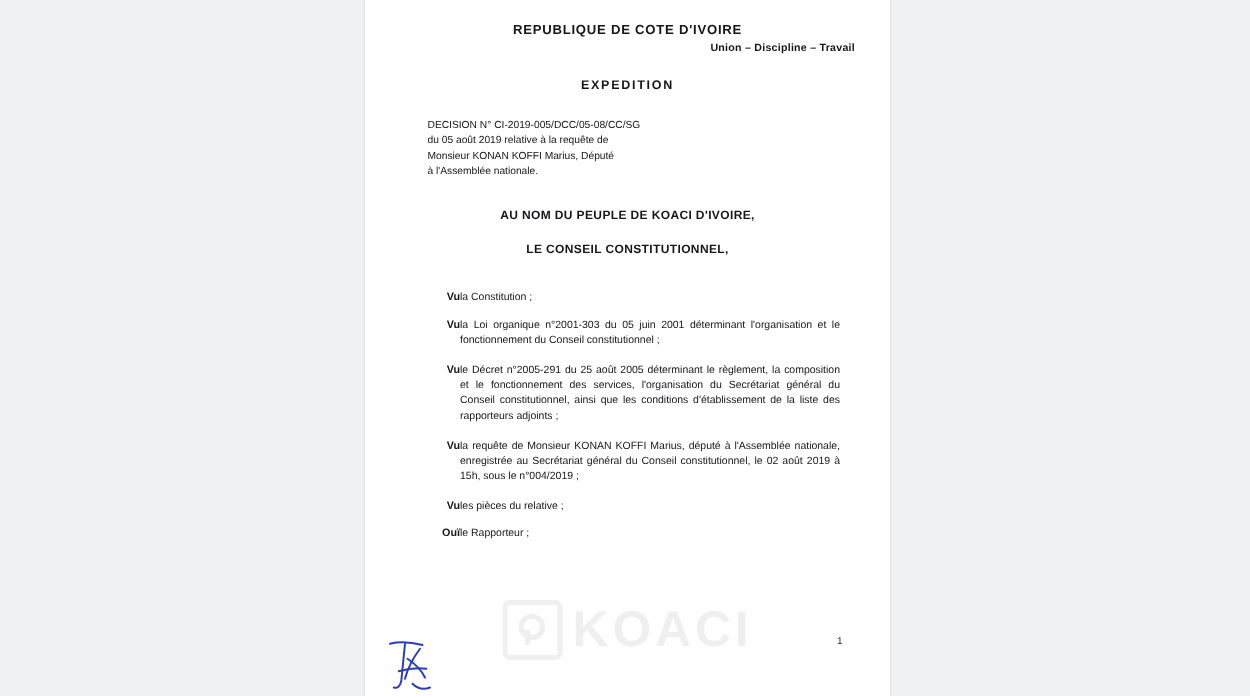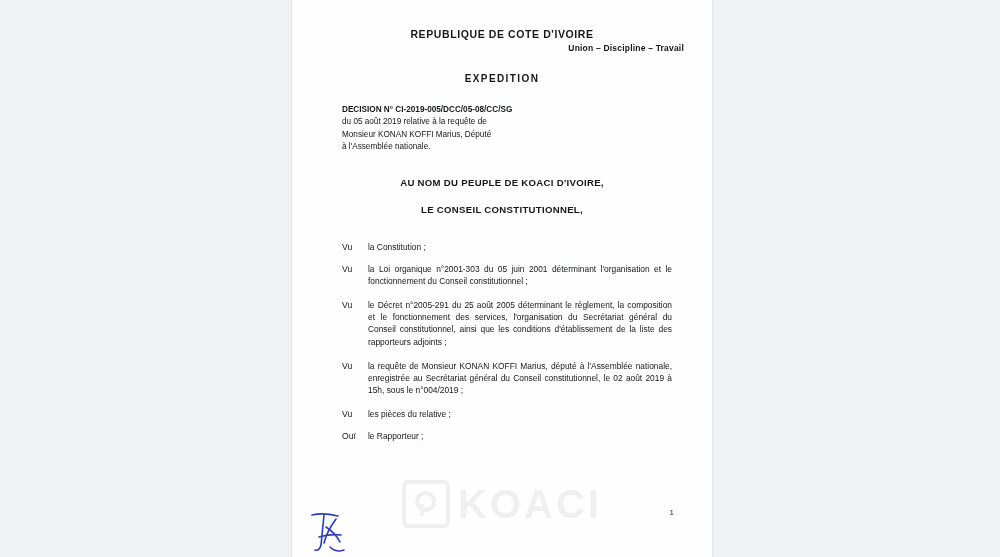--- a/index.html
+++ b/index.html
@@ -36,21 +36,21 @@
     top: 0;
     width: 420px;
     height: 557px;
     background: #fefefe;
     box-shadow: 0 0 0 1px #e4e4e4;
     overflow: hidden;
   }
   .page-inner {
     position: absolute;
     left: 0; top: 0; right: 0; bottom: 0;
-    padding: 24px 28px 0 28px;
+    padding: 14px 28px 0 28px;
     box-sizing: border-box;
     color: #15171a;
   }
 
   .hdr {
     text-align: center;
     font-weight: bold;
     letter-spacing: 0.6px;
     font-size: 10.5px;
     margin-top: 4px;
@@ -68,21 +68,21 @@
     font-size: 10px;
     letter-spacing: 1.4px;
     margin-top: 20px;
   }
   .decision-block {
     margin-top: 20px;
     margin-left: 22px;
     font-size: 8.2px;
     line-height: 1.5;
   }
-  .decision-block .b { font-weight: bold; }
+  .decision-block .b { font-weight: normal; }
 
   .center-caps {
     text-align: center;
     font-weight: bold;
     font-size: 9.6px;
     letter-spacing: 0.3px;
   }
   .au-nom { margin-top: 24px; }
   .le-conseil { margin-top: 16px; }
 
@@ -90,25 +90,26 @@
     margin-top: 26px;
     margin-left: 22px;
     margin-right: 12px;
   }
   .vu-row {
     display: flex;
     align-items: flex-start;
     margin-bottom: 12px;
   }
   .vu-label {
-    font-weight: normal;
+    font-weight: bold;
     font-size: 8.6px;
     width: 26px;
     flex: 0 0 26px;
     line-height: 1.45;
+    text-align: right;
   }
   .vu-text {
     font-size: 8.4px;
     line-height: 1.45;
     text-align: justify;
     flex: 1 1 auto;
   }
   .vu-row.tight { margin-bottom: 9px; }
 
   

